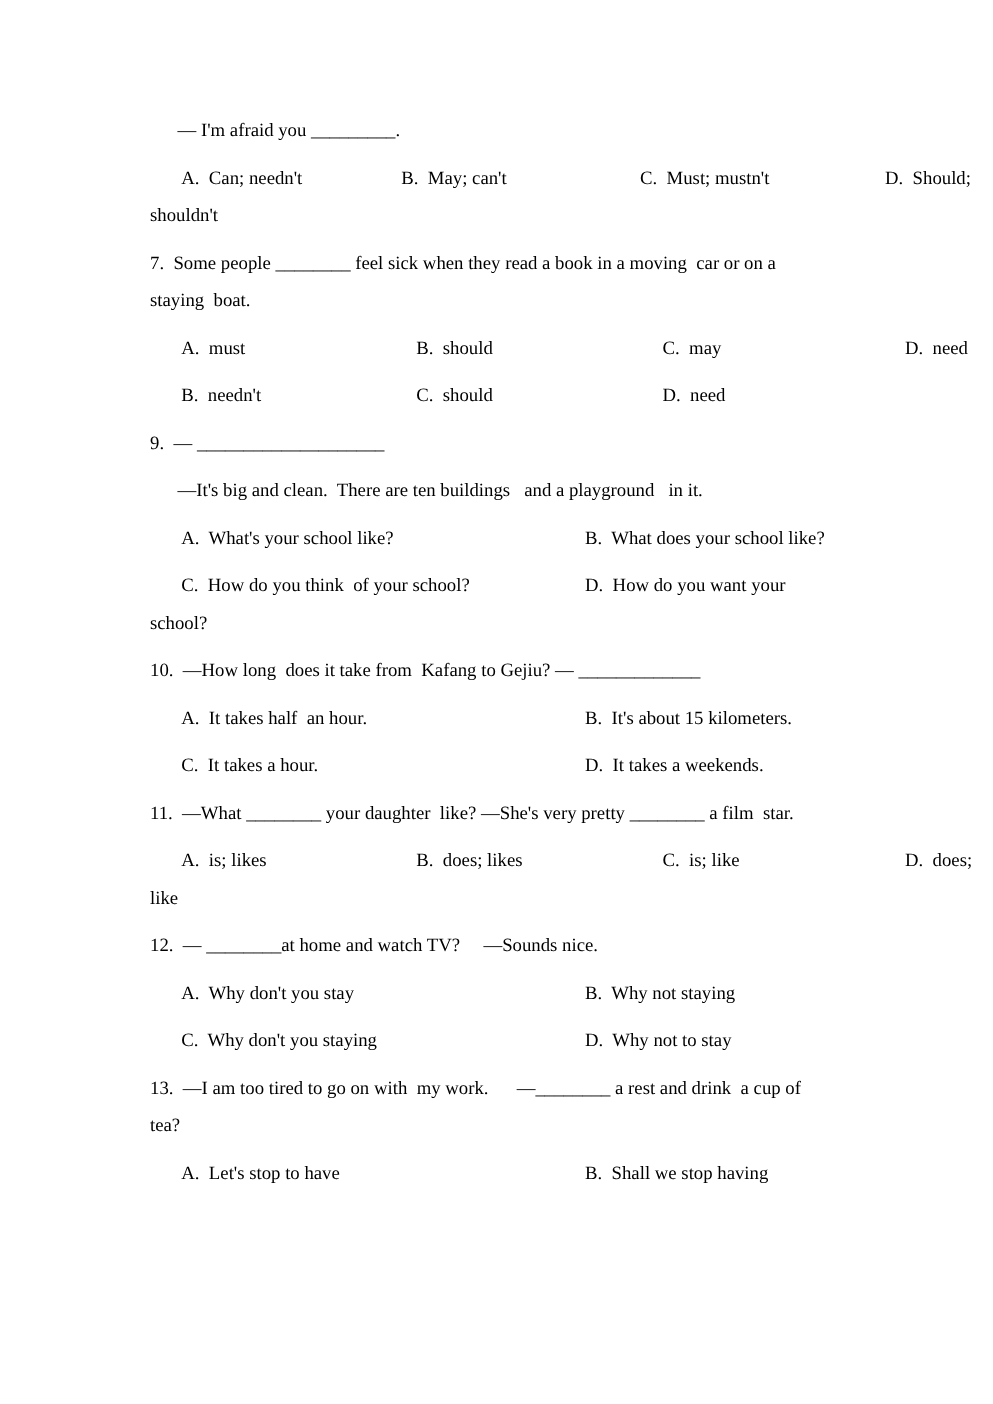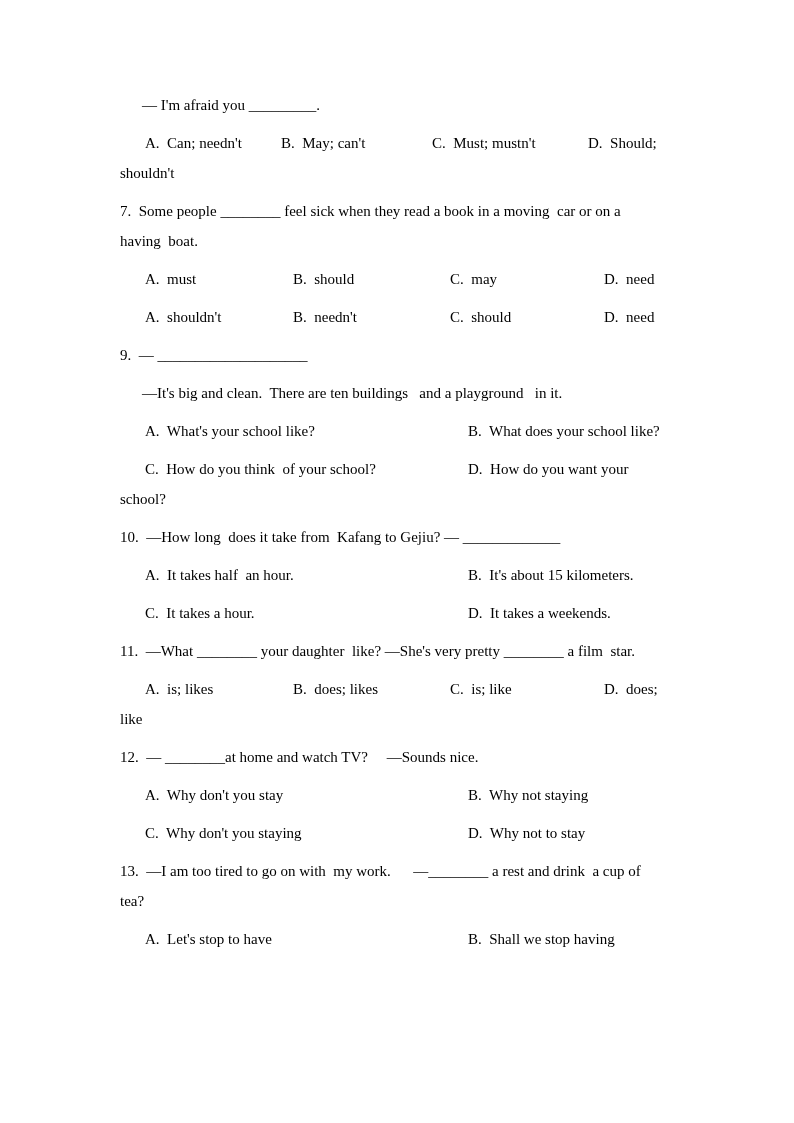--- a/index.html
+++ b/index.html
@@ -24,20 +24,21 @@
     white-space: pre;
   }
   .block { margin-top: 8px; }
   .ind { margin-left: 22px; }
   .opts4 {
     display: grid;
     grid-template-columns: 148px 157px 154px auto;
     margin-left: 25px;
     line-height: 30px;
     white-space: pre;
+    gap: 40px;
   }
   .opts4.tight {
     grid-template-columns: 136px 151px 156px auto;
   }
   .opts2 {
     display: grid;
     grid-template-columns: 307px auto;
     margin-left: 25px;
     line-height: 30px;
     white-space: pre;
@@ -52,30 +53,29 @@
   <div class="line ind">— I'm afraid you _________.</div>
   <div class="opts4 tight block">
     <span>A.  Can; needn't</span>
     <span>B.  May; can't</span>
     <span>C.  Must; mustn't</span>
     <span>D.  Should;</span>
   </div>
   <div class="line">shouldn't</div>
 
   <div class="line block">7.  Some people ________ feel sick when they read a book in a moving  car or on a</div>
-  <div class="line">having  boat.</div>
+  <div class="line">staying  boat.</div>
   <div class="opts4 block">
     <span>A.  must</span>
     <span>B.  should</span>
     <span>C.  may</span>
     <span>D.  need</span>
   </div>
 
   <div class="opts4 block">
-    <span>A.  shouldn't</span>
     <span>B.  needn't</span>
     <span>C.  should</span>
     <span>D.  need</span>
   </div>
 
   <div class="line block">9.  — ____________________</div>
   <div class="line ind block">—It's big and clean.  There are ten buildings   and a playground   in it.</div>
   <div class="opts2 block">
     <span>A.  What's your school like?</span>
     <span>B.  What does your school like?</span>

